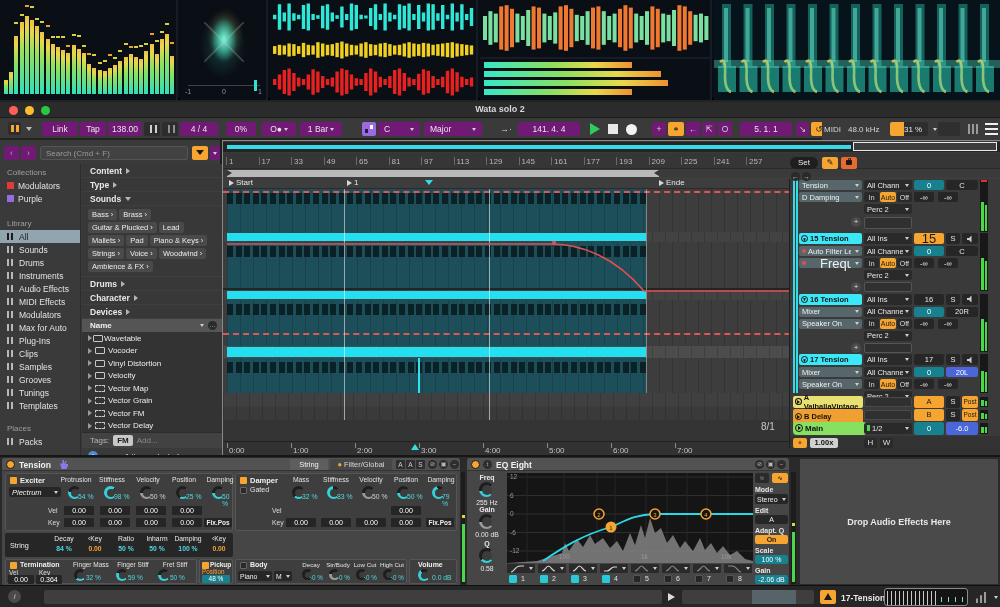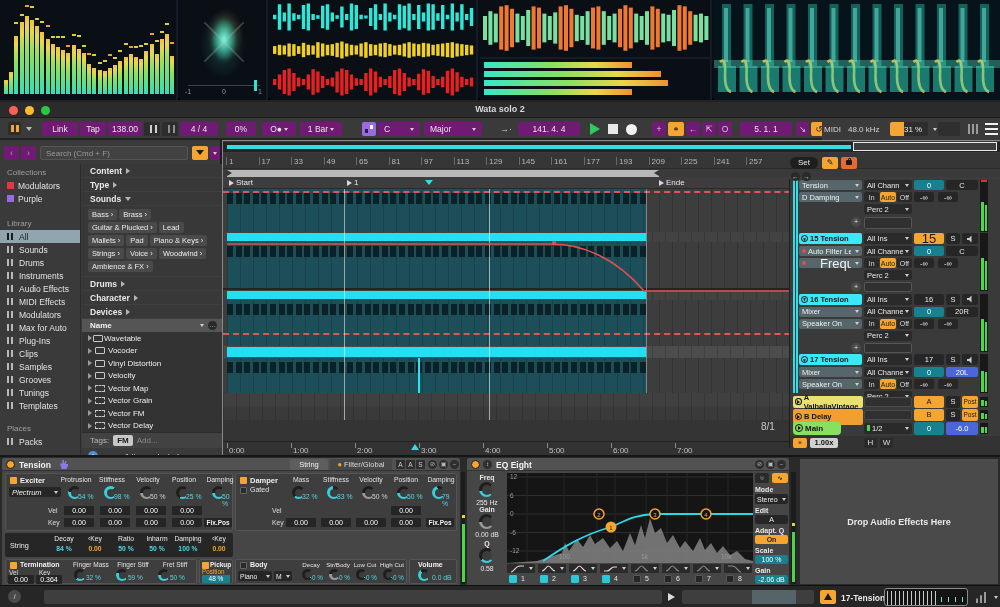--- a/index.html
+++ b/index.html
@@ -914,21 +914,21 @@
           <div style="position: absolute; left: 73px; top: 1px; width: 48px; height: 10px; background: rgb(48, 48, 48); border: 1px solid rgb(74, 74, 74); border-radius: 2px;"></div>
         </div>
         <div class="abs orgv" style="position: absolute; left: 124px; top: 229.5px; width: 30px; height: 12px; font-size: 7.5px;">B</div>
         <div class="abs bx" style="position: absolute; left: 156px; top: 229.5px; width: 14px; height: 12px; font-size: 7.5px;">S</div>
         <div class="abs orgv" style="position: absolute; left: 172px; top: 229.5px; width: 16px; height: 12px; font-size: 6.5px;">Post</div>
         <div style="position: absolute; left: 190px; top: 230.5px; width: 8px; height: 10px; background: rgb(24, 24, 24);">
           <div style="position: absolute; left: 1px; bottom: 1px; width: 2.5px; height: 6px; background: rgb(74, 216, 74);"></div>
           <div style="position: absolute; left: 4.5px; bottom: 1px; width: 2.5px; height: 5px; background: rgb(74, 216, 74);"></div>
         </div>
         <div style="position: absolute; left: 1px; top: 242.5px; width: 210px; height: 13px;">
-          <div style="position: absolute; left: 2px; top: 0px; width: 48px; height: 13px; background: rgb(136, 224, 96); border-radius: 4px; color: rgb(17, 17, 17); font-weight: bold; display: flex; align-items: center; gap: 2px; padding: 6px 2px; font-size: 8px;">
+          <div style="position: absolute; left: 2px; top: 0px; width: 74px; height: 13px; background: rgb(136, 224, 96); border-radius: 4px; color: rgb(17, 17, 17); font-weight: bold; display: flex; align-items: center; gap: 2px; padding: 6px 2px; font-size: 8px;">
             <span style="width: 8px; height: 8px; border-radius: 50%; border: 1px solid rgb(17, 17, 17); display: inline-flex; align-items: center; justify-content: center;">
               <span style="width:0;height:0;border-top:2px solid transparent;border-bottom:2px solid transparent;border-left:3px solid #111;"></span>
             </span>
             <span>Main</span>
           </div>
           <div style="position: absolute; left: 73px; top: 1px; width: 48px; height: 11px; background: rgb(42, 42, 42); border-radius: 2px; color: rgb(232, 232, 232); display: flex; align-items: center; padding: 0px 3px; gap: 2px; font-size: 7.5px;">
             <span style="width:3px;height:6px;background:#4ad84a;"></span>
             <span style="flex:1;">1/2</span>
             <span class="caret-s"></span>
           </div>

